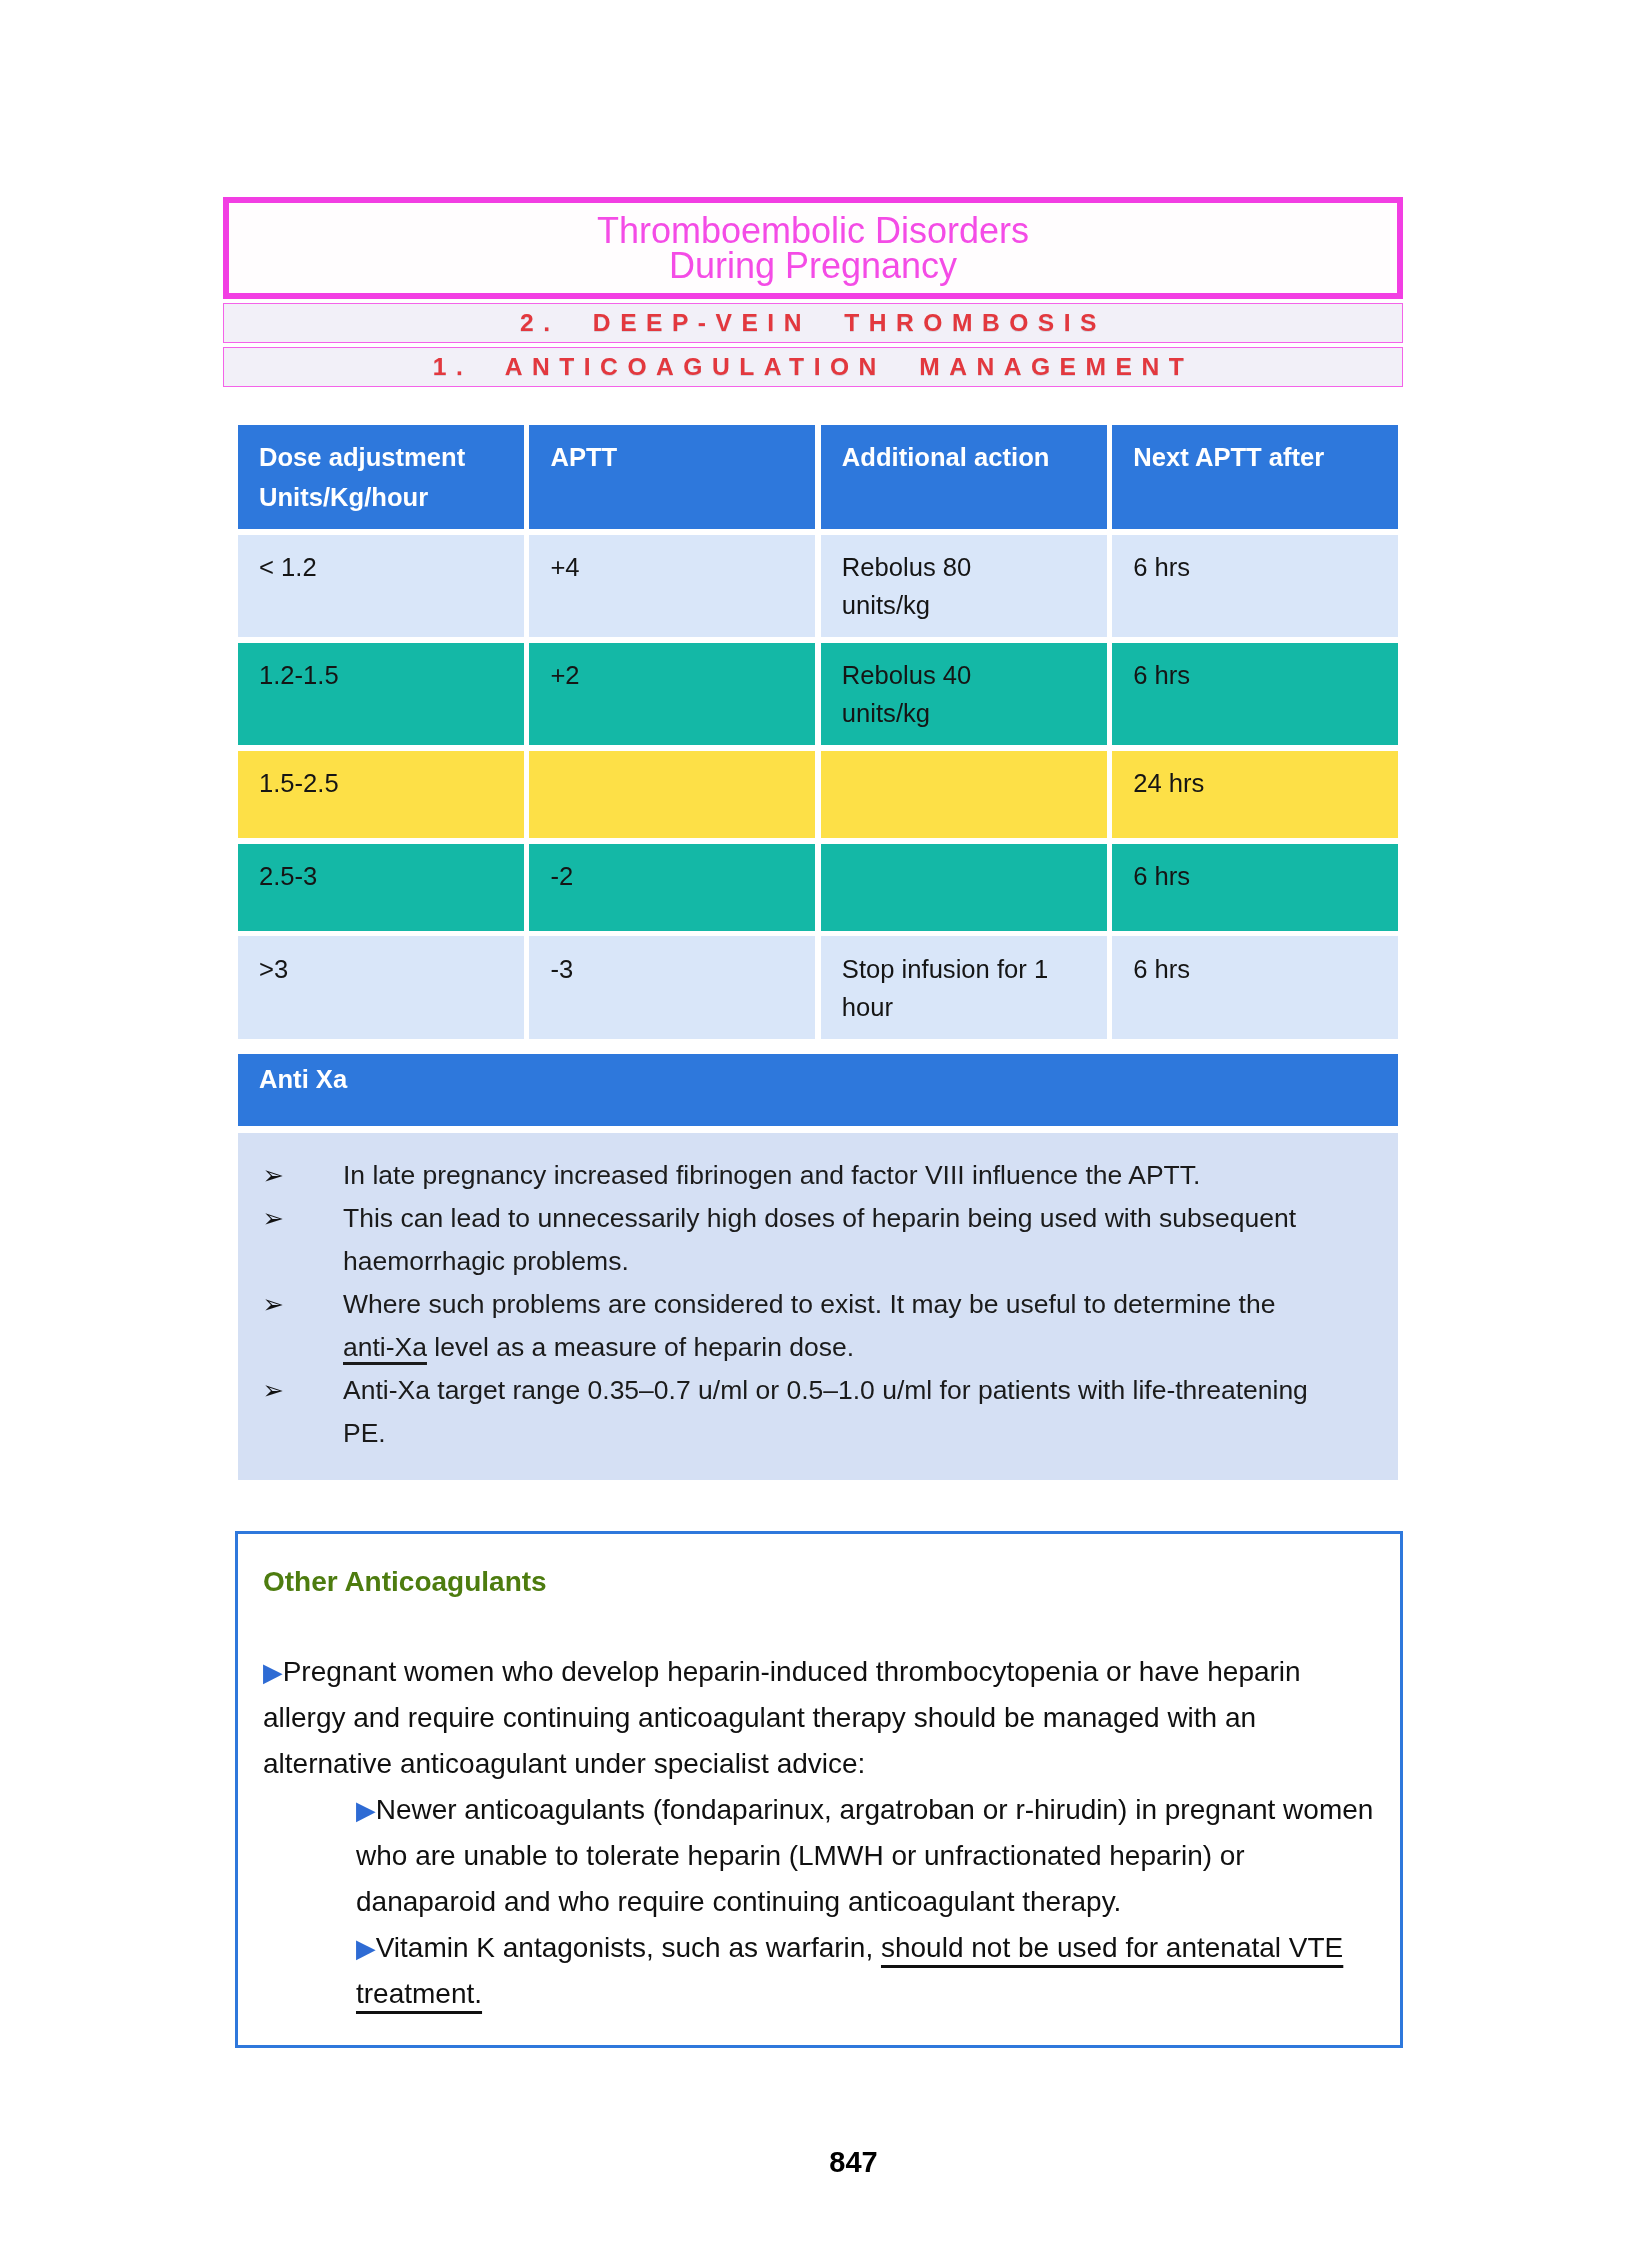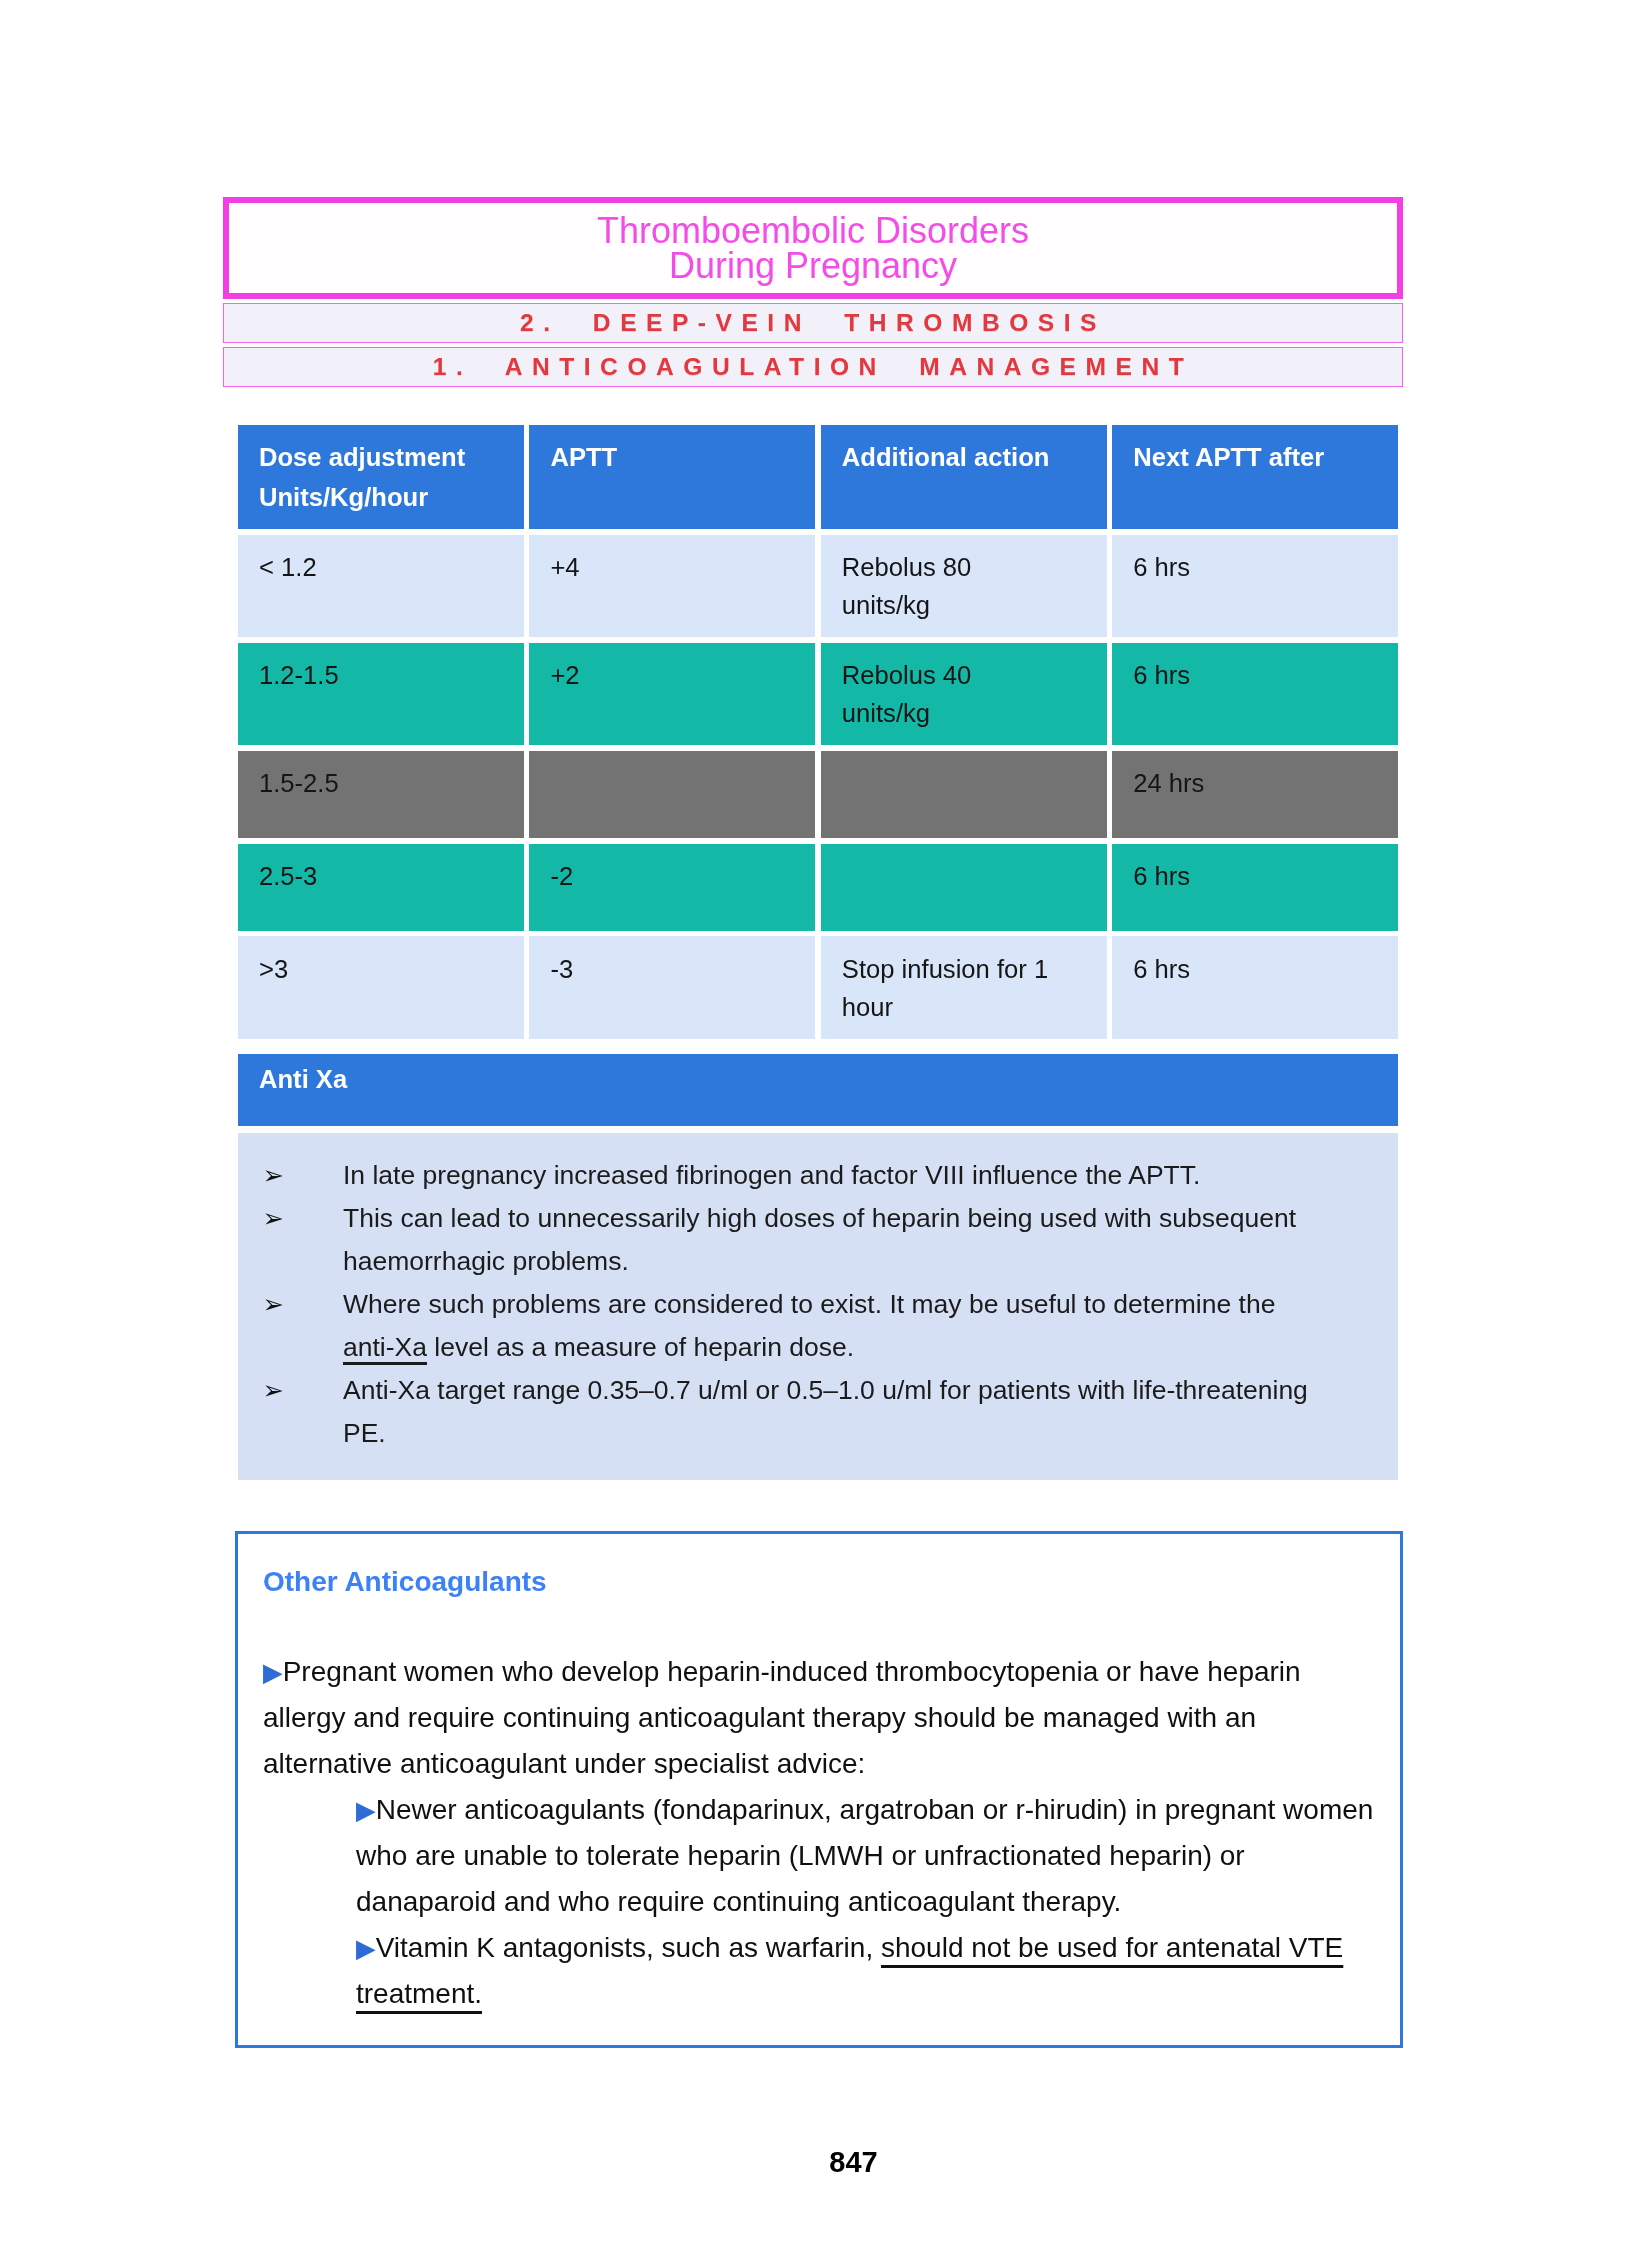--- a/index.html
+++ b/index.html
@@ -32,41 +32,41 @@
   .th{
     box-sizing:border-box;background:#2E78DC;color:#ffffff;font-weight:bold;
     font-size:25.6px;line-height:40px;padding:12.3px 21px;white-space:pre-line;min-height:93px;
   }
   .td{
     box-sizing:border-box;font-size:25.6px;line-height:38px;padding:13.2px 21px;
     white-space:pre-line;min-height:87px;color:#151515;
   }
   .bg-a{background:#D9E6F9;}
   .bg-b{background:#14b8a6;}
-  .bg-c{background:#737373;}
+  .bg-c{background:#fde047;}
 
   .antixa{
     box-sizing:border-box;margin:15px 0 0 15px;width:1160px;height:72px;
     background:#2E78DC;color:#ffffff;font-weight:bold;font-size:25.6px;
     padding:11.4px 21px;
   }
 
   
   .notes{box-sizing:border-box;margin:7.6px 0 0 15px;width:1160px;background:#D5E0F4;
     padding:21px 87px 24.6px 0;}
   .note{display:grid;grid-template-columns:105px 1fr;font-size:26.5px;line-height:43px;}
   .note .bullet{padding-left:24.6px;color:#111;font-size:25.6px;}
   .u1{text-decoration:underline;text-decoration-thickness:2.8px;text-underline-offset:5.7px;}
 
   
   .other-box{
     box-sizing:border-box;margin:51px 0 0 12.3px;width:1168px;border:3.8px solid #2E78DC;
     background:#ffffff;padding:21px 23px 28px 19px;font-size:28px;line-height:46px;color:#101010;
   }
-  .other-heading{font-weight:bold;font-size:28px;margin:3.8px 0 0 5.7px;color:#3b82f6;}
+  .other-heading{font-weight:bold;font-size:28px;margin:3.8px 0 0 5.7px;color:#4d7c0f;}
   .other-body{margin-top:44px;margin-left:5.7px;}
   .tri{color:#2E6BD4;font-size:25.6px;}
   .sub{margin-left:93px;}
   .u2{text-decoration:underline;text-decoration-thickness:2.8px;text-underline-offset:7.6px;}
 
   .page-num{position:absolute;left:0;top:2146px;width:1627px;text-align:center;
     font-size:29px;font-weight:bold;color:#000;padding-left:40px;}
 </style>
 </head>
 <body>

